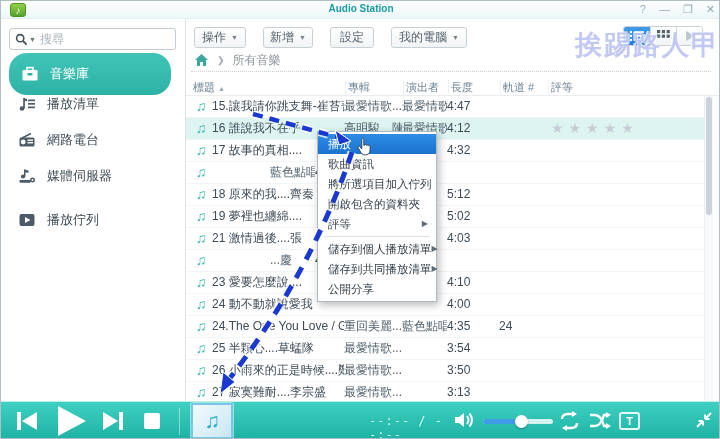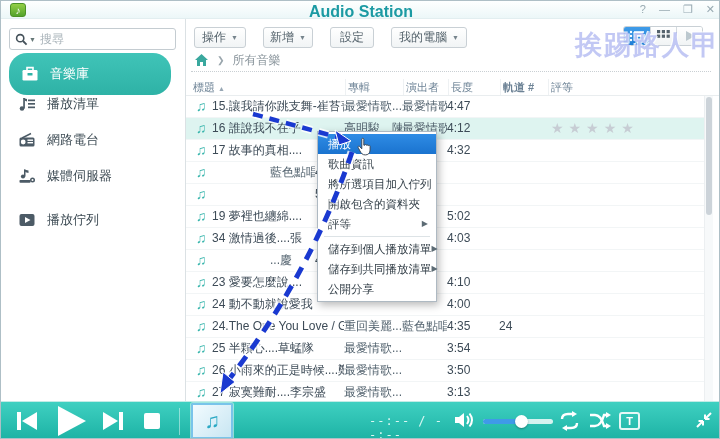--- a/index.html
+++ b/index.html
@@ -8,21 +8,21 @@
   #app { position:relative; width:720px; height:439px; background:#fff; overflow:hidden;
          border:1px solid #aebfc6; }
 
   
   #titlebar { position:absolute; left:0; top:0; width:720px; height:18px;
     background:linear-gradient(#feffff,#ecf7f8); border-bottom:1px solid #e2eef0; z-index:5; }
   #app-icon { position:absolute; left:9px; top:2px; width:16px; height:14px; border-radius:3px;
     background:linear-gradient(#93cf45,#54a32b); border:1px solid #4c9226;
     color:#fff; font-size:10px; line-height:13px; text-align:center; }
   #win-title { position:absolute; left:0; right:0; top:2px; text-align:center;
-    color:#1b9aa3; font-weight:bold; font-size:16px; }
+    color:#1b9aa3; font-weight:bold; font-size:10px; }
   #win-controls { position:absolute; right:6px; top:1px; display:flex; gap:13px;
     color:#98aab2; font-size:11px; line-height:15px; }
   #win-controls span { cursor:default; }
 
   
   #sidebar { position:absolute; left:0; top:18px; width:185px; height:382px;
     background:#fff; border-right:1px solid #dbe1e4; z-index:2; }
   #searchbox { position:absolute; left:8px; top:9px; right:9px; height:22px;
     border:1px solid #c4ccd1; border-radius:3px; background:#fff;
     display:flex; align-items:center; padding:0 5px; }
@@ -55,21 +55,21 @@
     align-items:center; gap:8px; font-size:12px; color:#8a959c; }
   #bc-sep { color:#9aa6ad; font-size:9px; }
   #dotline { position:absolute; left:5px; right:10px; top:52px; border-top:1px dotted #c9cfd3; }
 
   
   #thead { position:absolute; left:0; top:60px; right:0; height:17px; display:flex;
     padding-left:5px; border-bottom:1px solid #e9edef; }
   .hcell { font-size:11px; color:#6d8396; line-height:16px; border-right:1px solid #eef1f3;
     padding-left:2px; cursor:pointer; white-space:nowrap; overflow:hidden; }
   .hcell:last-child { border-right:none; }
-  .hc0{width:155px;} .hc1{width:58px;} .hc2{width:45px;} .hc3{width:52px;} .hc4{width:48px;font-weight:bold;} .hc5{flex:1;}
+  .hc0{width:155px;} .hc1{width:58px;} .hc2{width:45px;} .hc3{width:52px;} .hc4{width:48px;} .hc5{flex:1;}
   .sort-arrow { font-size:7px; color:#97a7b4; margin-left:3px; }
   #tbody { position:absolute; left:0; top:77px; width:518px; height:305px; overflow:hidden; }
   .trow { display:flex; height:22px; line-height:21px; padding-left:4px;
     border-bottom:1px solid #f2f5f6; font-size:12px; color:#3d4b57; cursor:pointer; }
   .trow.sel { background:#def4f0; }
   .bc { white-space:nowrap; overflow:hidden; }
   .bc-icon { width:22px; text-align:center; color:#35b4ab; font-size:14px; }
   .bc-title { width:132px; }
   .bc-album { width:58px; color:#52626e; }
   .bc-artist { width:45px; color:#52626e; }
@@ -303,38 +303,39 @@
         <div class="trow">
           <div class="bc bc-icon">♫</div>
           <div class="bc bc-album"></div>
           <div class="bc bc-artist">藍色點唱...</div>
           <div class="bc bc-length">4:27</div>
           <div class="bc bc-track">17</div>
           <div class="bc bc-rating"></div>
         </div>
         <div class="trow">
           <div class="bc bc-icon">♫</div>
+          <div class="bc bc-title">18 原來的我....齊秦</div>
           <div class="bc bc-album"></div>
           <div class="bc bc-artist"></div>
           <div class="bc bc-length">5:12</div>
           <div class="bc bc-track"></div>
           <div class="bc bc-rating"></div>
         </div>
         <div class="trow">
           <div class="bc bc-icon">♫</div>
           <div class="bc bc-title">19 夢裡也纏綿....</div>
           <div class="bc bc-album"></div>
           <div class="bc bc-artist"></div>
           <div class="bc bc-length">5:02</div>
           <div class="bc bc-track"></div>
           <div class="bc bc-rating"></div>
         </div>
         <div class="trow">
           <div class="bc bc-icon">♫</div>
-          <div class="bc bc-title">34 激情過後....張</div>
+          <div class="bc bc-title">21 激情過後....張</div>
           <div class="bc bc-album"></div>
           <div class="bc bc-artist"></div>
           <div class="bc bc-length">4:03</div>
           <div class="bc bc-track"></div>
           <div class="bc bc-rating"></div>
         </div>
         <div class="trow">
           <div class="bc bc-icon">♫</div>
           <div class="bc bc-album"></div>
           <div class="bc bc-artist">...慶</div>

